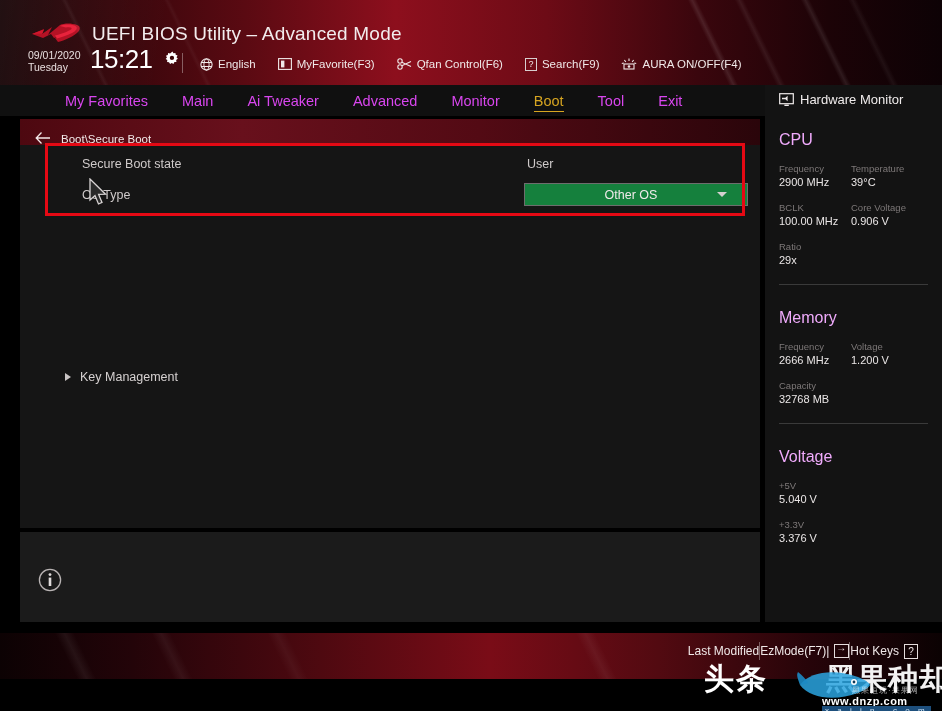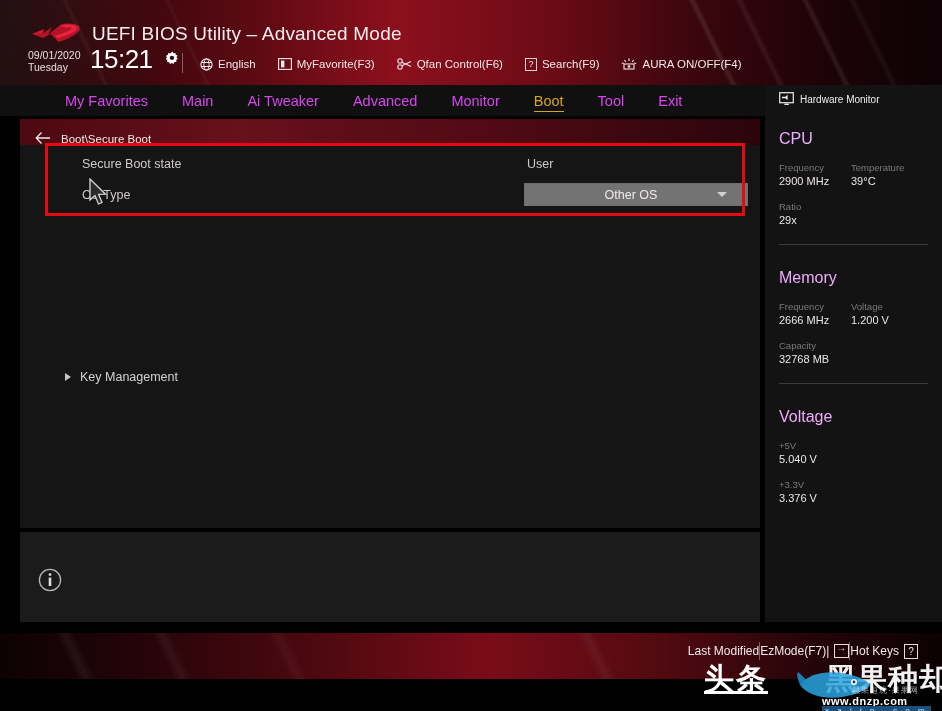--- a/index.html
+++ b/index.html
@@ -105,21 +105,21 @@
     border: 3px solid #e50914; pointer-events: none; z-index: 8;
   }
 
   .settings { position: absolute; left: 42px; top: 6px; width: 690px; }
   .srow { position: relative; height: 31px; text-align: center; }
   .srow-label { position: absolute; left: 20px; top: 6px; font-size: 12.5px; color: #cfcaca; }
   .srow-value { position: absolute; left: 465px; top: 6px; font-size: 12.5px; color: #cfcaca; }
 
   .dropdown {
     position: absolute; left: 462px; top: 1px; width: 224px; height: 23px;
-    background: #737373; border: 1px solid #6d6d6d;
+    background: #15803d; border: 1px solid #6d6d6d;
     display: flex; align-items: center; padding: 0 20px; cursor: pointer;
   }
   .dropdown-text { font-size: 12.5px; color: #efeaea; flex: 1; }
   .dropdown-caret { width: 0; height: 0; border-left: 5px solid transparent; border-right: 5px solid transparent; border-top: 5px solid #d5d0d0; }
 
   .submenu-row {
     position: absolute; left: 45px; top: 225px; display: flex; align-items: center; gap: 9px; cursor: pointer;
   }
   .submenu-arrow { width: 0; height: 0; border-top: 4px solid transparent; border-bottom: 4px solid transparent; border-left: 6px solid #c9c4c4; }
   .submenu-text { font-size: 12.5px; color: #d6d1d1; }
@@ -130,21 +130,21 @@
     background: #1b1b1b;
   }
   .info-ic { position: absolute; left: 18px; top: 36px; width: 24px; height: 24px; }
 
   
   .hwmon {
     position: absolute; left: 765px; top: 85px; width: 177px; height: 537px;
     background: #131313; padding: 0 14px;
   }
   .hw-title { display: flex; align-items: center; gap: 6px; padding-top: 7px; }
-  .hw-title-text { font-size: 10px; color: #f0ecec; }
+  .hw-title-text { font-size: 13px; color: #f0ecec; }
   .hw-section { font-size: 16px; color: #f0abfc; margin-top: 24px; margin-bottom: 2px; }
   .hw-grid { display: flex; }
   .hw-cell { width: 72px; }
   .hw-k { font-size: 9.5px; color: #7d7878; margin-top: 11px; line-height: 13px; }
   .hw-v { font-size: 11px; color: #eae6e6; line-height: 15px; }
   .hw-sep { height: 1px; background: #3a3a3a; margin-top: 16px; }
 
   
   .bottombar {
     position: absolute; left: 0; top: 633px; width: 942px; height: 46px;
@@ -176,21 +176,21 @@
     font-size: 10px; line-height: 13px; width: 14px; height: 15px; text-align: center;
   }
 
   
   .watermark {
     position: absolute; left: 700px; top: 655px; width: 242px; height: 56px; z-index: 20;
     pointer-events: none;
   }
   .wm-cn {
     position: absolute; left: 4px; top: 4px;
-    font-size: 30px; font-weight: bold; color: #ffffff; letter-spacing: 2px; white-space: nowrap; text-decoration: underline;
+    font-size: 30px; font-weight: bold; color: #ffffff; letter-spacing: 2px; white-space: nowrap;
   }
   .wm-cn2 {
     position: absolute; left: 126px; top: 4px;
     font-size: 30px; font-weight: bold; color: #ffffff; letter-spacing: 1px; white-space: nowrap; opacity: .95;
   }
   .wm-fish { position: absolute; left: 96px; top: 10px; width: 78px; height: 40px; }
   .wm-url {
     position: absolute; left: 122px; top: 40px; font-size: 11px; color: #ffffff; font-weight: bold; letter-spacing: .5px; text-align: center;
   }
   .wm-url2 {
@@ -335,20 +335,30 @@
 
     <div class="hw-section">CPU</div>
     <div class="hw-grid">
       <div class="hw-cell">
         <div class="hw-k">Frequency</div>
         <div class="hw-v">2900 MHz</div>
       </div>
       <div class="hw-cell">
         <div class="hw-k">Temperature</div>
         <div class="hw-v">39°C</div>
+      </div>
+    </div>
+    <div class="hw-grid">
+      <div class="hw-cell">
+        <div class="hw-k">BCLK</div>
+        <div class="hw-v">100.00 MHz</div>
+      </div>
+      <div class="hw-cell">
+        <div class="hw-k">Core Voltage</div>
+        <div class="hw-v">0.906 V</div>
       </div>
     </div>
     <div class="hw-grid">
       <div class="hw-cell">
         <div class="hw-k">Ratio</div>
         <div class="hw-v">29x</div>
       </div>
     </div>
     <div class="hw-sep"></div>
 

